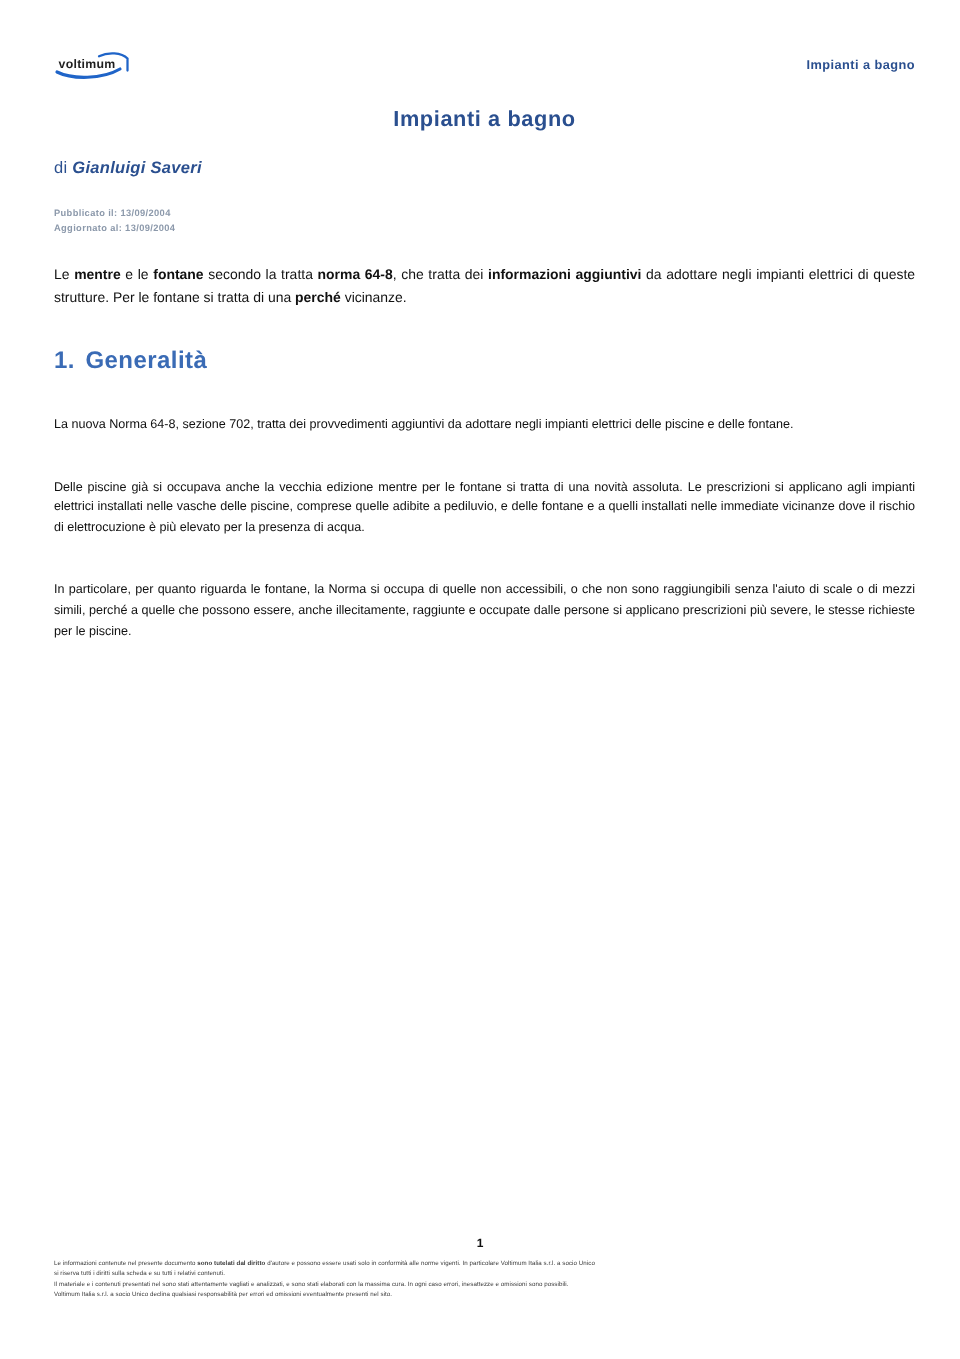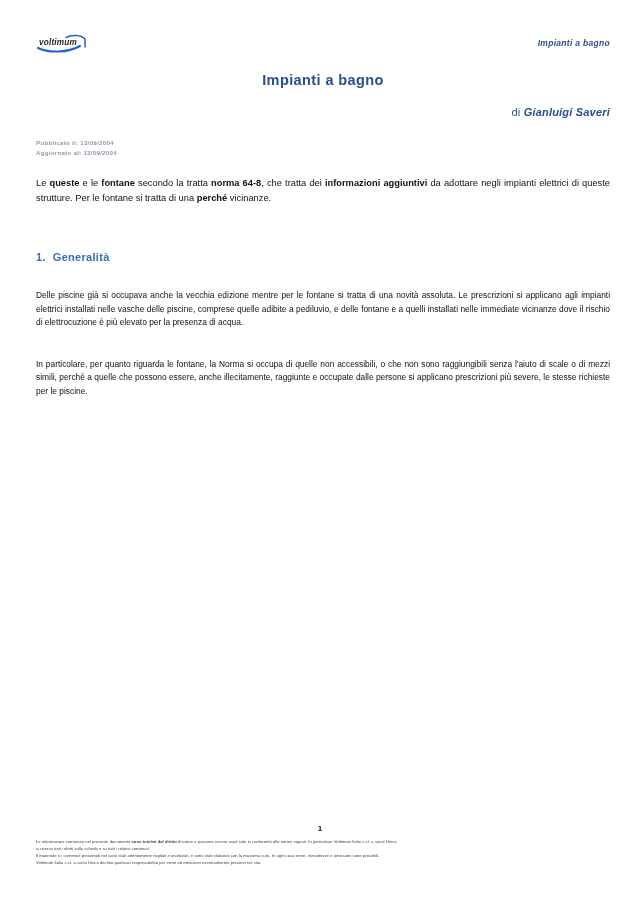--- a/index.html
+++ b/index.html
@@ -26,21 +26,20 @@
     left: 36px;
     right: 30px;
     top: 0;
   }
 
   
   .header-row {
     position: relative;
     height: 36px;
     margin-top: 34px;
-    font-style: italic;
   }
   .logo {
     position: absolute;
     left: 0;
     top: 0;
     width: 62px;
     height: 20px;
   }
   .logo svg { display: block; }
   .header-title {
@@ -57,21 +56,21 @@
   .doc-title {
     text-align: center;
     font-size: 14.5px;
     font-weight: bold;
     color: #2a4f8f;
     letter-spacing: 0.4px;
     margin: 0;
     padding-top: 2px;
   }
   .doc-byline {
-    text-align: right;
+    text-align: left;
     font-size: 11px;
     color: #2a4f8f;
     margin: 0;
     padding-top: 18px;
     letter-spacing: 0.2px;
   }
   .doc-byline em {
     font-style: italic;
     font-weight: bold;
   }
@@ -90,22 +89,22 @@
   .intro {
     margin-top: 19px;
     font-size: 9.3px;
     line-height: 1.55;
     text-align: justify;
     color: #111;
   }
   .intro b { font-weight: bold; }
 
   .section-heading {
-    margin-top: 46px;
-    font-size: 11px;
+    margin-top: 27px;
+    font-size: 16px;
     font-weight: bold;
     color: #3a6bb5;
     letter-spacing: 0.3px;
   }
   .section-heading .num { margin-right: 7px; }
 
   .para {
     margin-top: 20px;
     font-size: 8.4px;
     line-height: 1.62;
@@ -161,27 +160,28 @@
     <h1 class="doc-title">Impianti a bagno</h1>
     <p class="doc-byline">
       <span>di </span><em>Gianluigi Saveri</em>
     </p>
 
     <div class="dates">
       <div>Pubblicato il: 13/09/2004</div>
       <div>Aggiornato al: 13/09/2004</div>
     </div>
 
-    <p class="intro"><span>Le </span><b>queste</b><span> e le </span><b>fontane</b><span> secondo la tratta </span><b>norma 64-8</b><span>, che tratta dei </span><b>informazioni aggiuntivi</b><span> da adottare negli impianti elettrici di queste strutture. Per le fontane si tratta di una </span><b>perché</b><span> vicinanze.</span></p>
+    <p class="intro"><span>Le </span><b>mentre</b><span> e le </span><b>fontane</b><span> secondo la tratta </span><b>norma 64-8</b><span>, che tratta dei </span><b>informazioni aggiuntivi</b><span> da adottare negli impianti elettrici di queste strutture. Per le fontane si tratta di una </span><b>perché</b><span> vicinanze.</span></p>
 
     <h2 class="section-heading">
       <span class="num">1.</span><span>Generalità</span>
     </h2>
 
     <div class="body-block">
+      <p class="para">La nuova Norma 64-8, sezione 702, tratta dei provvedimenti aggiuntivi da adottare negli impianti elettrici delle piscine e delle fontane.</p>
       <p class="para">Delle piscine già si occupava anche la vecchia edizione mentre per le fontane si tratta di una novità assoluta. Le prescrizioni si applicano agli impianti elettrici installati nelle vasche delle piscine, comprese quelle adibite a pediluvio, e delle fontane e a quelli installati nelle immediate vicinanze dove il rischio di elettrocuzione è più elevato per la presenza di acqua.</p>
       <p class="para">In particolare, per quanto riguarda le fontane, la Norma si occupa di quelle non accessibili, o che non sono raggiungibili senza l'aiuto di scale o di mezzi simili, perché a quelle che possono essere, anche illecitamente, raggiunte e occupate dalle persone si applicano prescrizioni più severe, le stesse richieste per le piscine.</p>
     </div>
 
   </div>
 
   <div class="page-number">1</div>
 
   <div class="footer-note">
     <div><span>Le informazioni contenute nel presente documento </span><b>sono tutelati dal diritto</b><span> d'autore e possono essere usati solo in conformità alle norme vigenti. In particolare Voltimum Italia s.r.l. a socio Unico</span></div>

